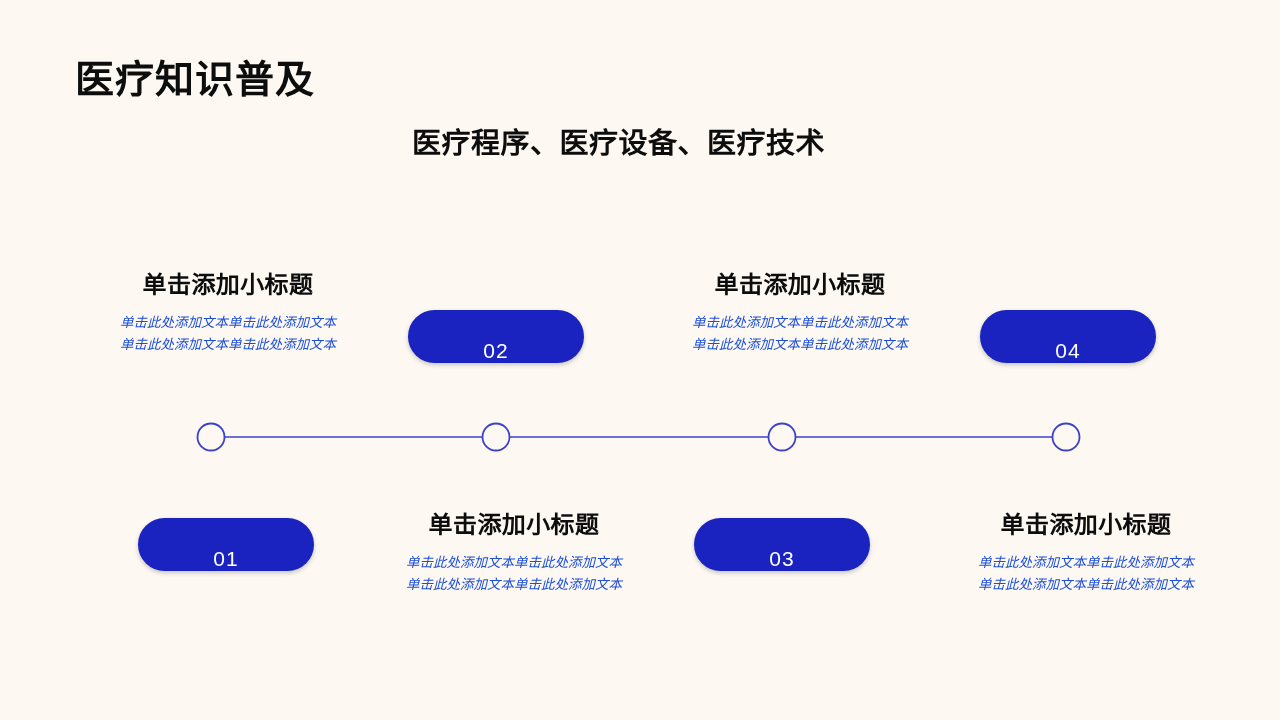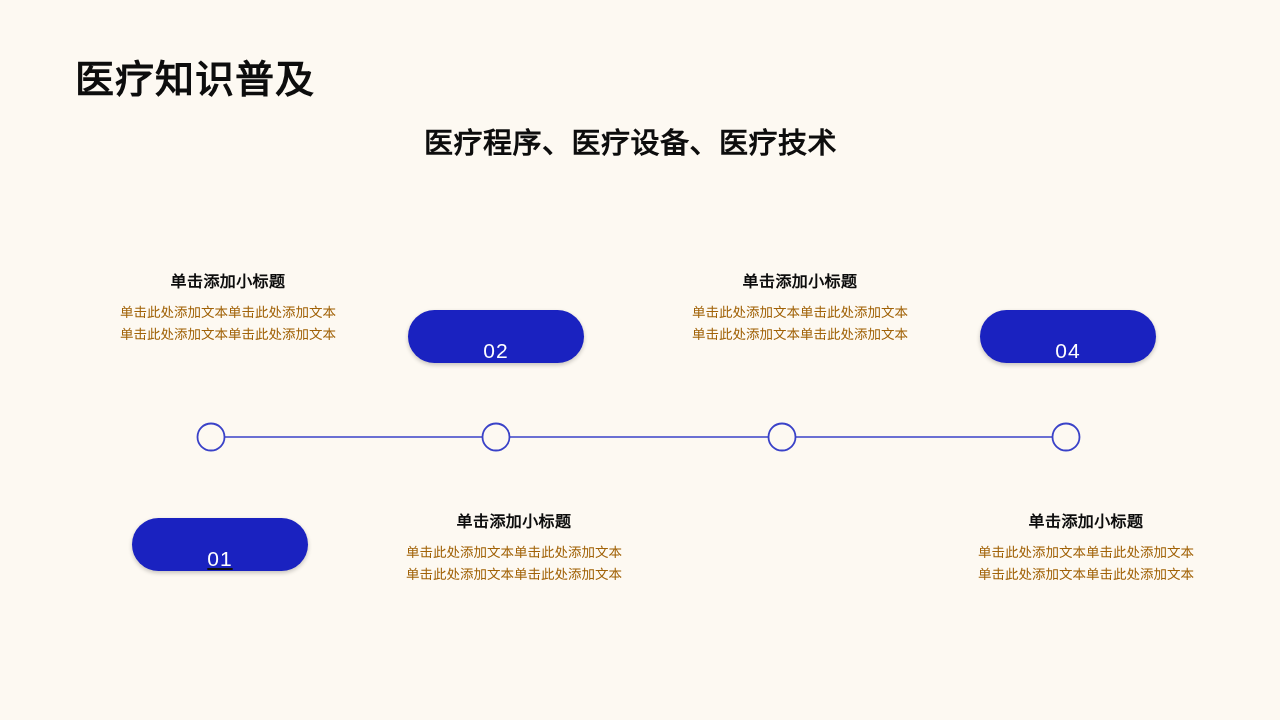--- a/index.html
+++ b/index.html
@@ -31,21 +31,21 @@
     font-size: 39px;
     font-weight: 700;
     letter-spacing: 1px;
     line-height: 1.2;
     color: #0d0d0d;
     white-space: nowrap;
   }
 
   .sub-title {
     position: absolute;
-    left: 424px;
+    left: 412px;
     top: 126px;
     font-size: 29px;
     font-weight: 700;
     letter-spacing: 0.5px;
     line-height: 1.2;
     color: #0d0d0d;
     white-space: nowrap;
   }
 
   
@@ -72,47 +72,49 @@
   }
   .pill-label {
     color: #ffffff;
     font-size: 21px;
     font-weight: 400;
     letter-spacing: 1px;
     font-family: "Liberation Sans", "DejaVu Sans", sans-serif;
     margin-top: 28px;
   }
 
-  .pill-01 { left: 132px;  top: 518px; text-decoration: underline; }
+  .pill-01 { left: 138px;  top: 518px; }
   .pill-02 { left: 408px;  top: 310px; }
   .pill-03 { left: 694px;  top: 518px; }
   .pill-04 { left: 980px;  top: 310px; text-align: right; }
 
   
   .textblock {
     position: absolute;
     width: 300px;
     text-align: center;
   }
   .tb-heading {
-    font-size: 16px;
+    font-size: 24px;
     font-weight: 700;
     letter-spacing: 0.4px;
     color: #0d0d0d;
     line-height: 1.25;
     margin: 0 0 10px 0;
     white-space: nowrap;
+    font-family: Liberation Mono, monospace;
   }
   .tb-body {
     font-size: 13.5px;
     font-weight: 400;
-    color: #a16207;
+    color: #1d4ed8;
     line-height: 1.62;
     margin: 0;
     white-space: nowrap;
+    font-style: italic;
   }
 
   .tb-1 { left: 78px;  top: 272px; }
   .tb-2 { left: 364px; top: 512px; }
   .tb-3 { left: 650px; top: 272px; }
   .tb-4 { left: 936px; top: 512px; }
 </style>
 </head>
 <body>
 
@@ -131,20 +133,23 @@
   </svg>
 
   <div class="pill pill-01">
     <span class="pill-label">01</span>
   </div>
 
   <div class="pill pill-02">
     <span class="pill-label">02</span>
   </div>
 
+  <div class="pill pill-03">
+    <span class="pill-label">03</span>
+  </div>
 
   <div class="pill pill-04">
     <span class="pill-label">04</span>
   </div>
 
   <div class="textblock tb-1">
     <div class="tb-heading">单击添加小标题</div>
     <p class="tb-body">单击此处添加文本单击此处添加文本</p>
     <p class="tb-body">单击此处添加文本单击此处添加文本</p>
   </div>

